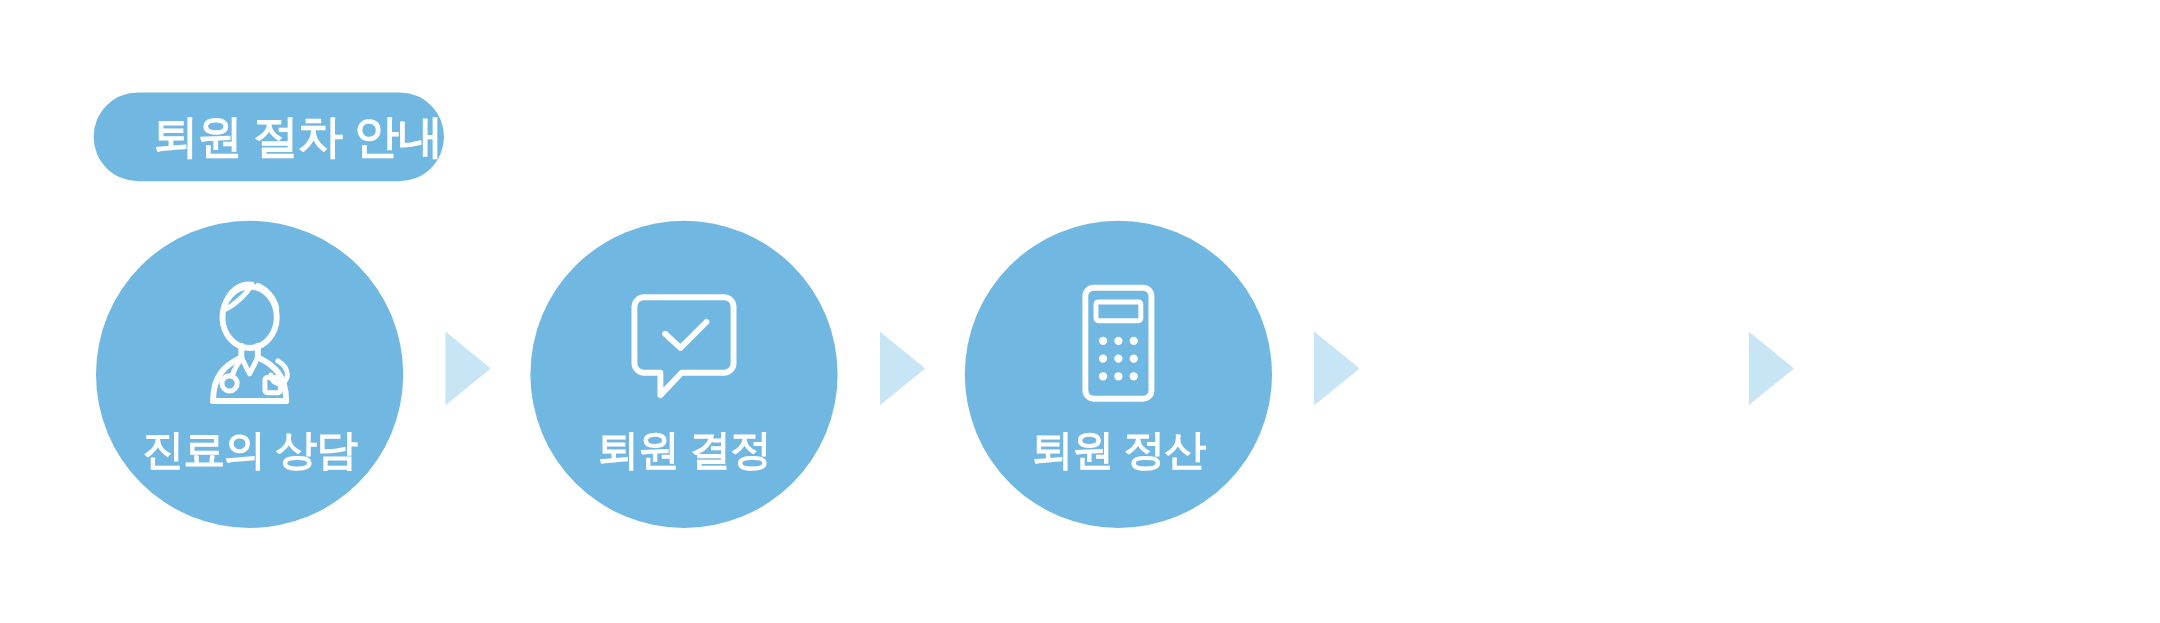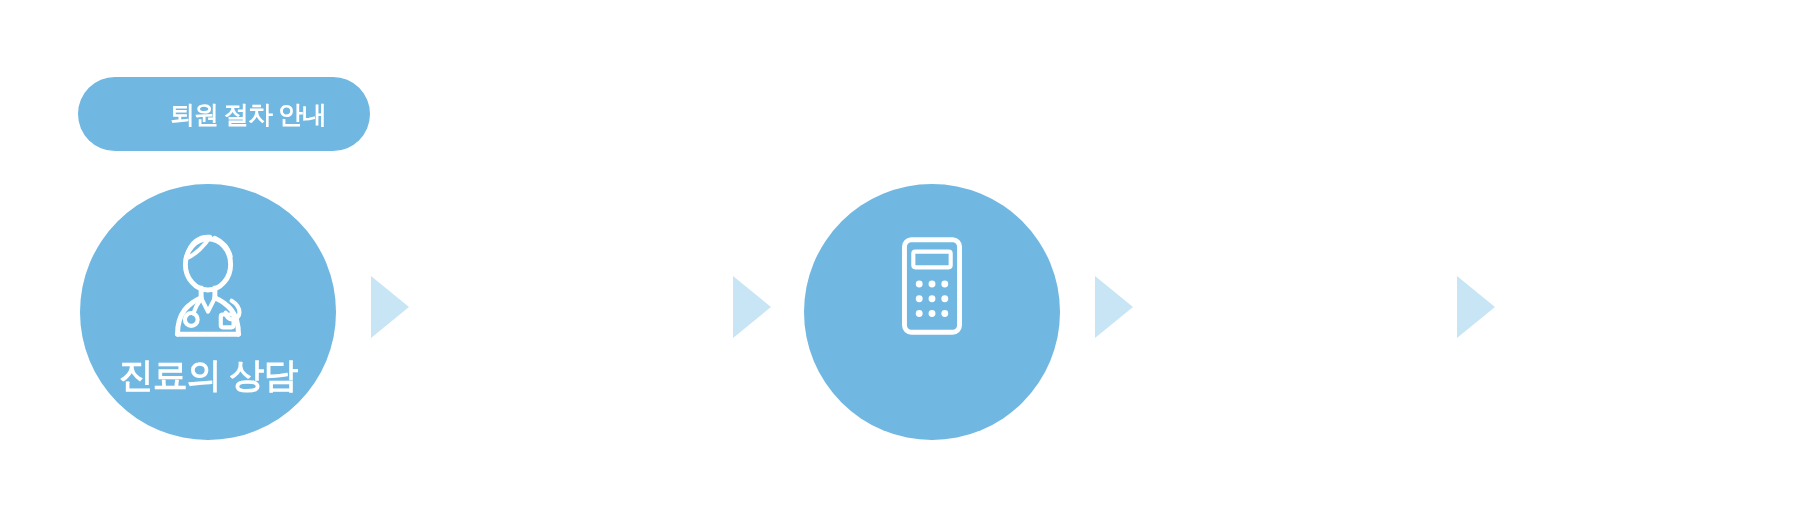--- a/index.html
+++ b/index.html
@@ -25,21 +25,21 @@
     height: 74px;
     background: var(--step-fill, #70b7e2);
     border-radius: 37px;
     display: flex;
     align-items: center;
     justify-content: center;
   }
 
   .title-badge .badge-text {
     color: var(--label-text, #ffffff);
-    font-size: 25px;
+    font-size: 38px;
     font-weight: 700;
     letter-spacing: -1px;
     white-space: nowrap;
     margin-left: 48px;
   }
 
   .step {
     position: absolute;
     top: 184px;
     width: 256px;
@@ -135,39 +135,49 @@
         <path class="ln ln-thin" d="M45,87 C47,81 50,76 53,72"></path>
         <rect class="ln ln-thin" x="73" y="88" width="13" height="13" rx="2"></rect>
         <path class="ln ln-thin" d="M84,74 C89,77 92,81 92,86 A7,7 0 0 1 78,86"></path>
       </svg>
     </span>
     <span class="step-label">진료의 상담</span>
   </div>
 
   <span class="flow-arrow arrow-1"></span>
 
+  <div class="step step-2">
+    <span class="icon">
+      <svg viewBox="0 0 120 120" aria-hidden="true">
+        <path class="ln" d="M26,20 H94 A8,8 0 0 1 102,28 V76 A8,8 0 0 1 94,84 H58 L40,103 V84 H26 A8,8 0 0 1 18,76 V28 A8,8 0 0 1 26,20 Z"></path>
+        <path class="ln" d="M44,51 L57,63 L79,41"></path>
+      </svg>
+    </span>
+    <span class="step-label">퇴원 결정</span>
+  </div>
 
   <span class="flow-arrow arrow-2"></span>
 
   <div class="step step-3">
     <span class="icon">
       <svg viewBox="0 0 120 120" aria-hidden="true">
         <rect class="ln" x="32" y="12" width="56" height="94" rx="7"></rect>
         <rect class="ln ln-thin" x="41" y="24" width="38" height="16" rx="2"></rect>
         <circle class="dot" cx="47" cy="57" r="3.5"></circle>
         <circle class="dot" cx="60" cy="57" r="3.5"></circle>
         <circle class="dot" cx="73" cy="57" r="3.5"></circle>
         <circle class="dot" cx="47" cy="72" r="3.5"></circle>
         <circle class="dot" cx="60" cy="72" r="3.5"></circle>
         <circle class="dot" cx="73" cy="72" r="3.5"></circle>
         <circle class="dot" cx="47" cy="87" r="3.5"></circle>
         <circle class="dot" cx="60" cy="87" r="3.5"></circle>
         <circle class="dot" cx="73" cy="87" r="3.5"></circle>
       </svg>
     </span>
+    <span class="step-label">퇴원 정산</span>
   </div>
 
   <span class="flow-arrow arrow-3"></span>
 
 
   <span class="flow-arrow arrow-4"></span>
 
 
 </div>
 

